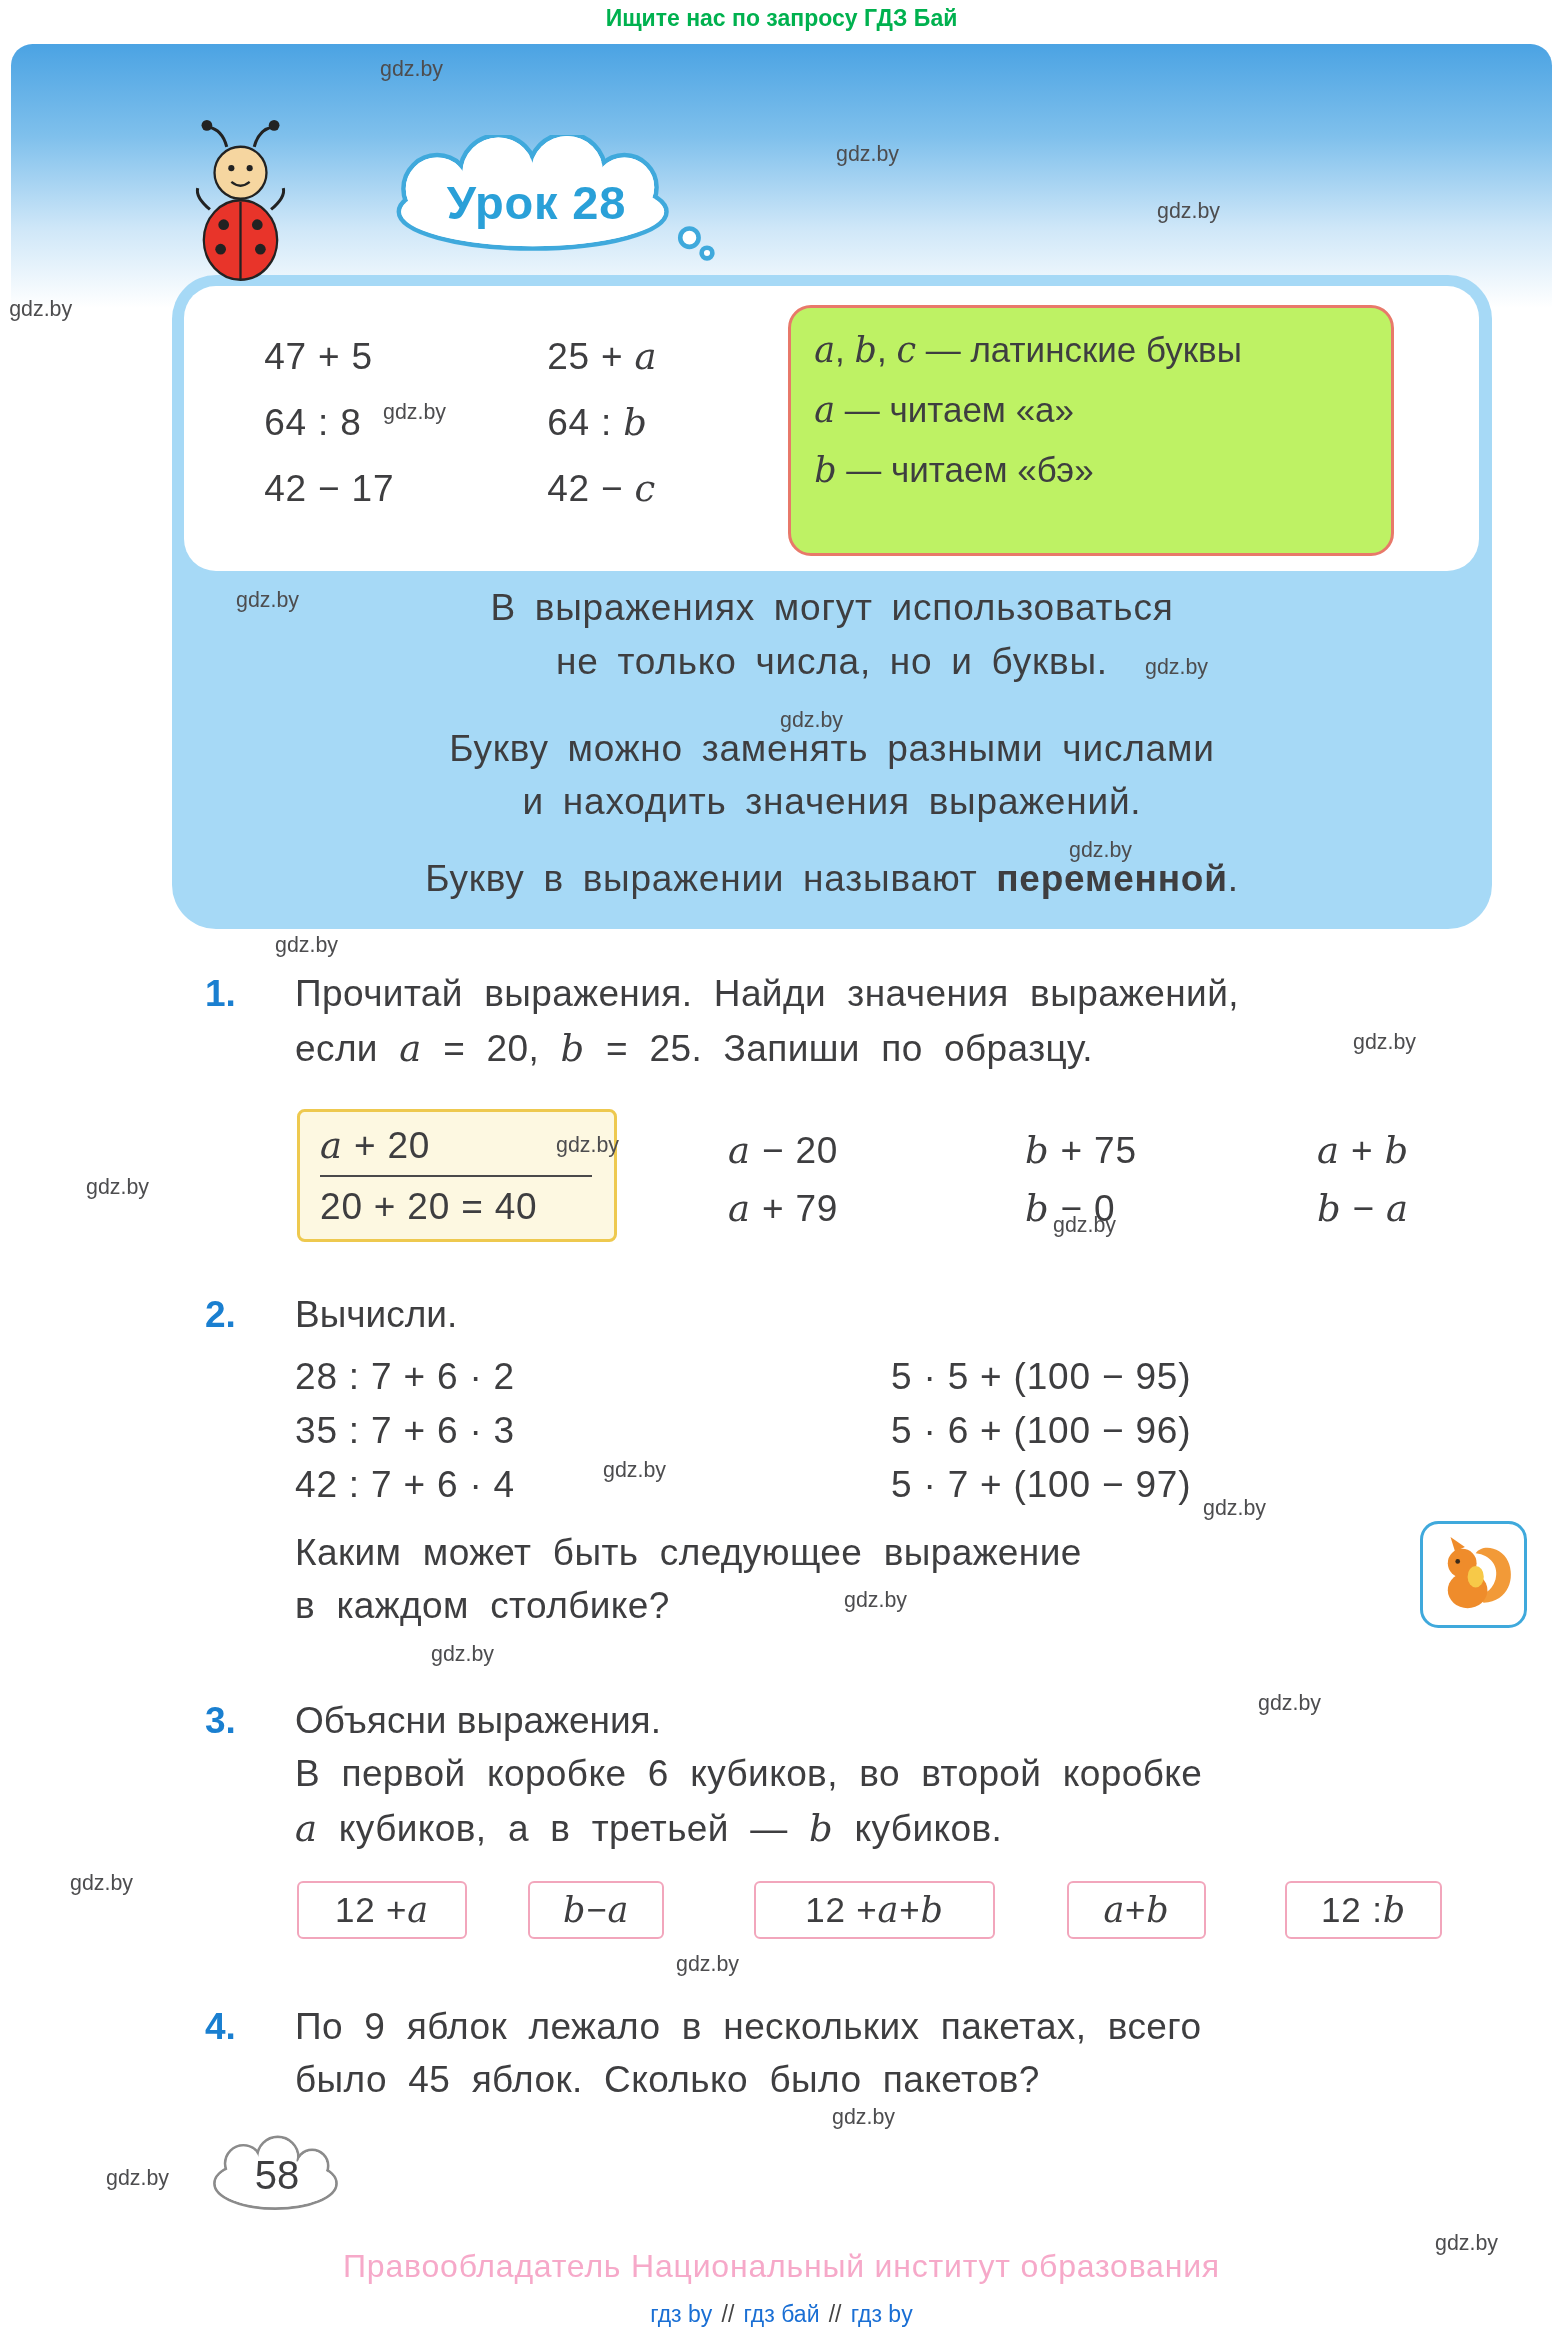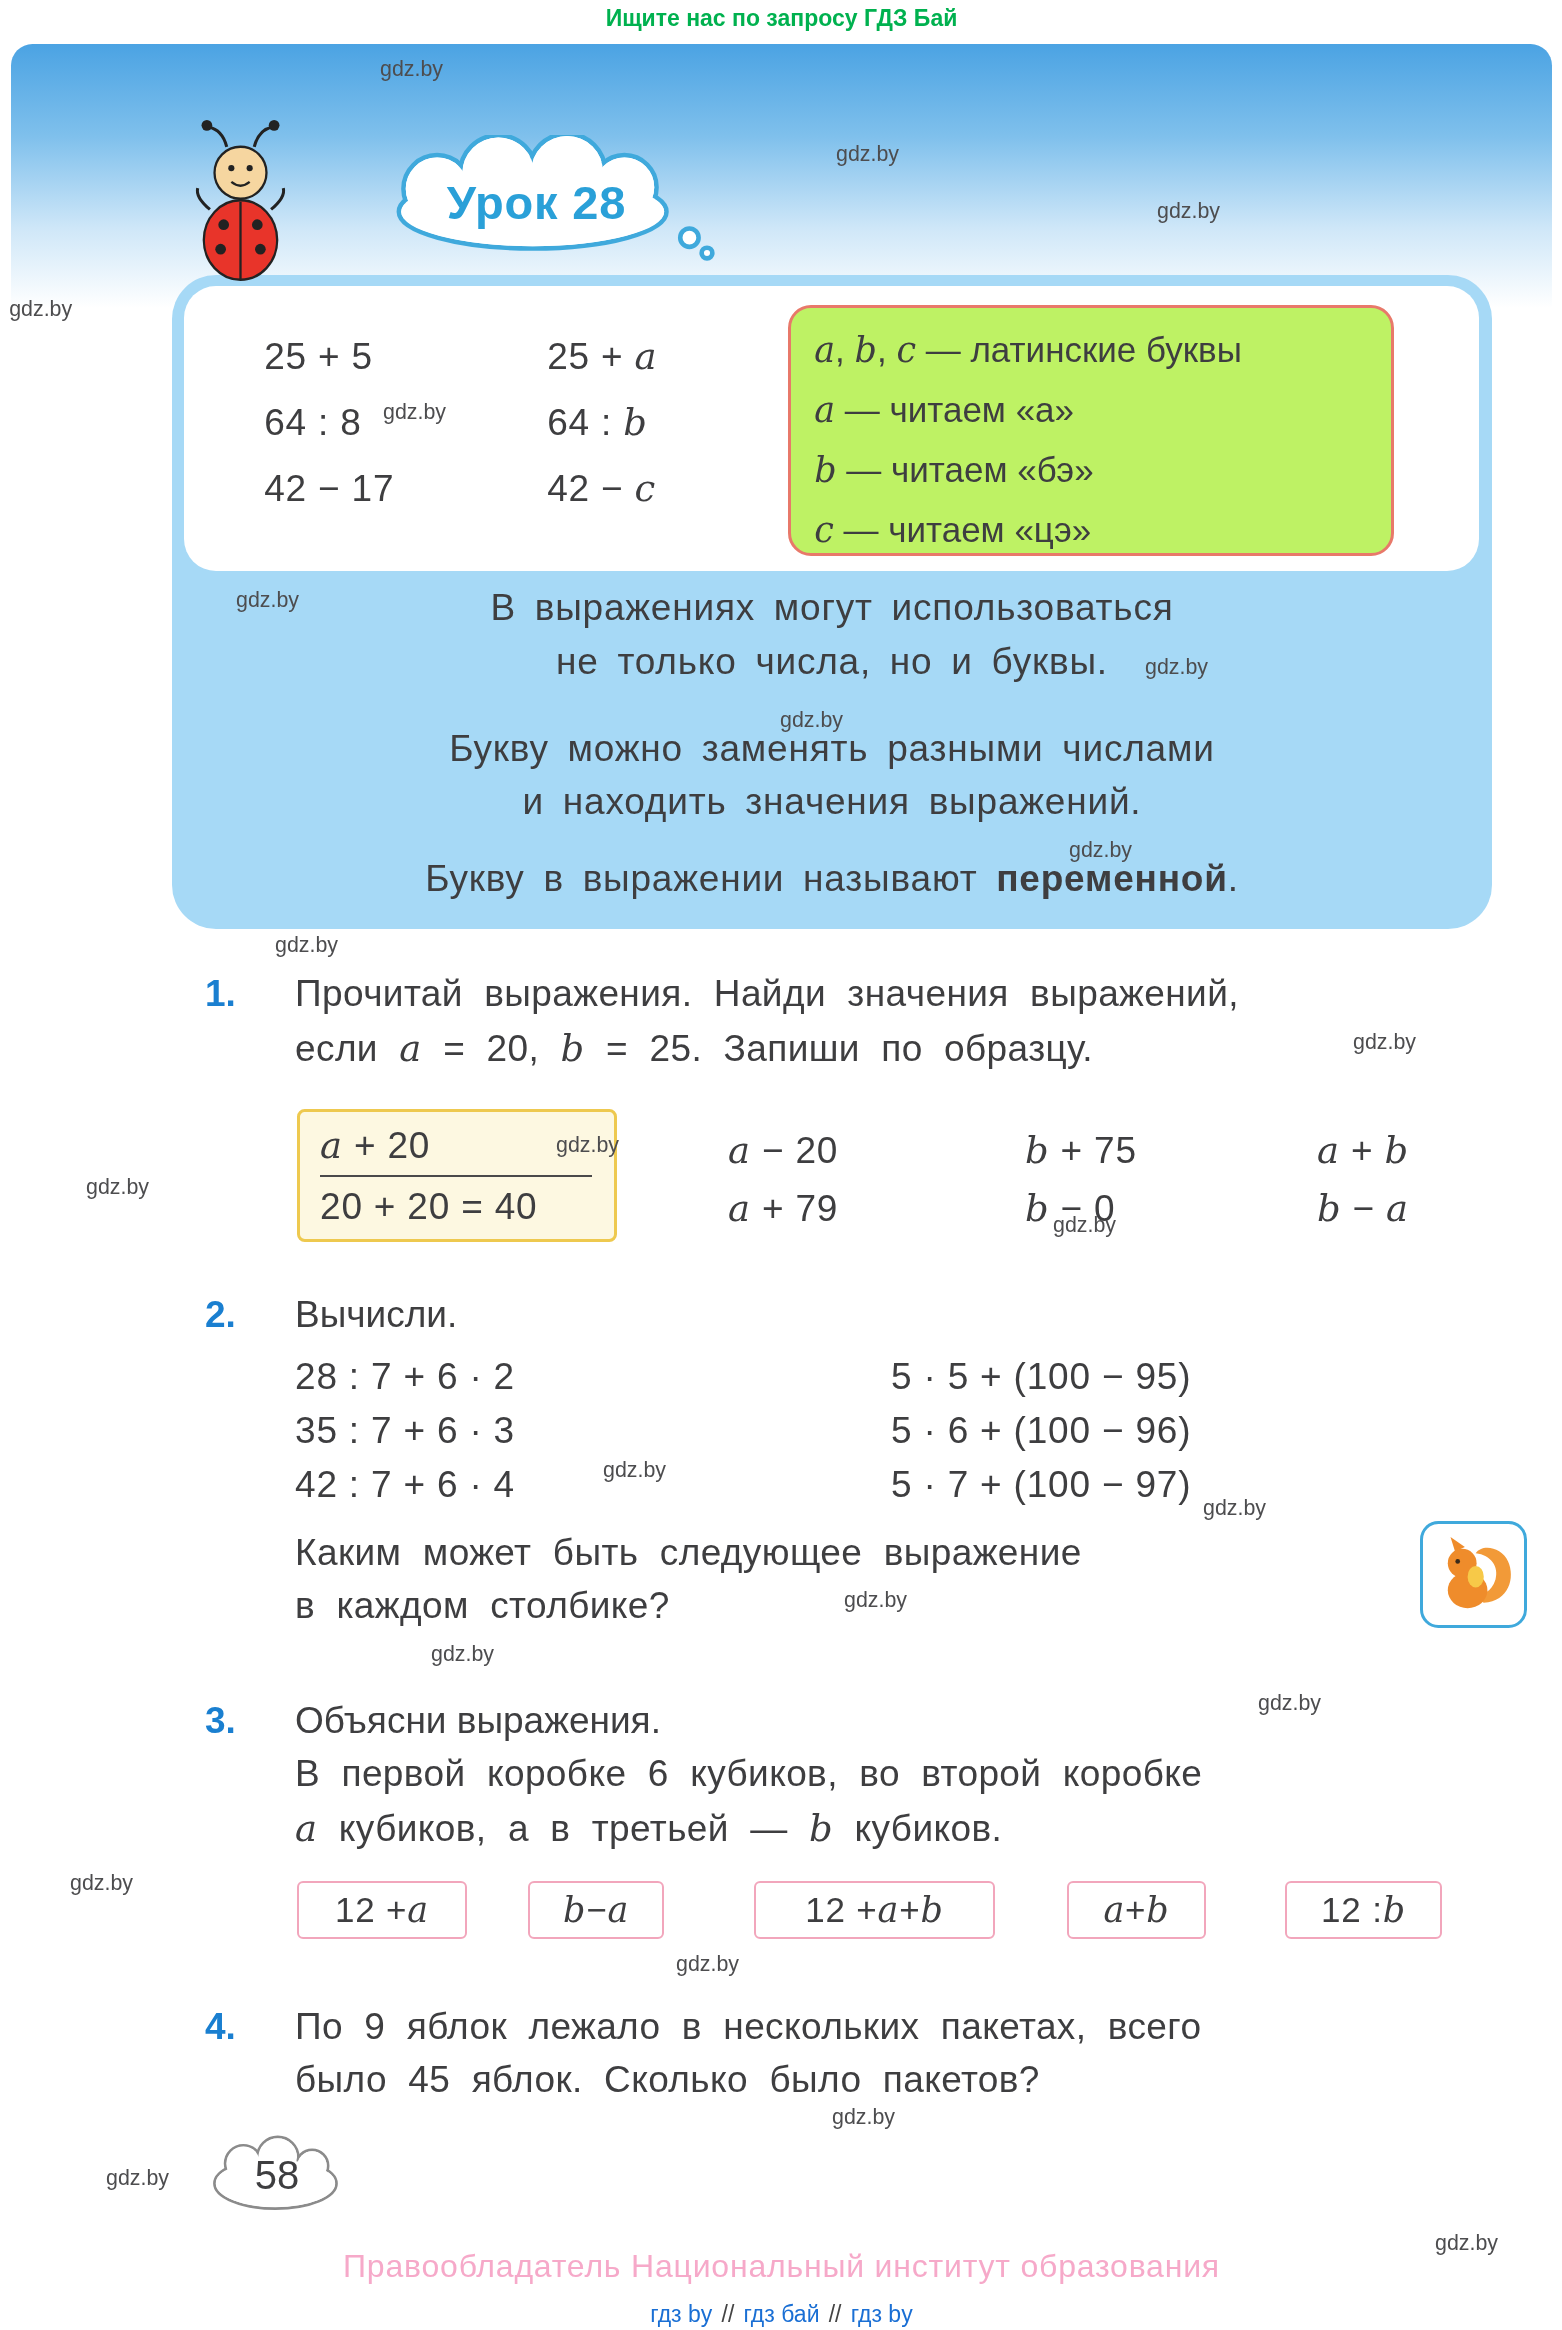--- a/index.html
+++ b/index.html
@@ -112,34 +112,33 @@
       <circle cx="280" cy="48" r="47"></circle>
       <circle cx="355" cy="68" r="39"></circle>
     </g>
   </svg>
   <div class="cloud-text">Урок 28</div>
 </div>
 
 <div class="abs theory-box">
   <div class="theory-white">
     <div class="tcol tcol1">
-      <div>25 + 5</div>
+      <div>47 + 5</div>
       <div>64 : 8</div>
       <div>42 − 17</div>
     </div>
     <div class="tcol tcol2">
       <div>25 + <i class="mvar">a</i></div>
       <div>64 : <i class="mvar">b</i></div>
       <div>42 − <i class="mvar">c</i></div>
     </div>
     <div class="rules-box">
       <div><i class="mvar">a</i>, <i class="mvar">b</i>, <i class="mvar">c</i> — латинские буквы</div>
       <div><i class="mvar">a</i> — читаем «а»</div>
       <div><i class="mvar">b</i> — читаем «бэ»</div>
-      <div><i class="mvar">c</i> — читаем «цэ»</div>
     </div>
   </div>
   <div class="note" style="top:312px;">В выражениях могут использоваться</div>
   <div class="note" style="top:366px;">не только числа, но и буквы.</div>
   <div class="note" style="top:453px;">Букву можно заменять разными числами</div>
   <div class="note" style="top:583px;">
     <span>Букву в выражении называют </span><span style="font-weight:bold;">переменной</span><span>.</span>
   </div>
   <div class="note" style="top:506px;">и находить значения выражений.</div>
 </div>

